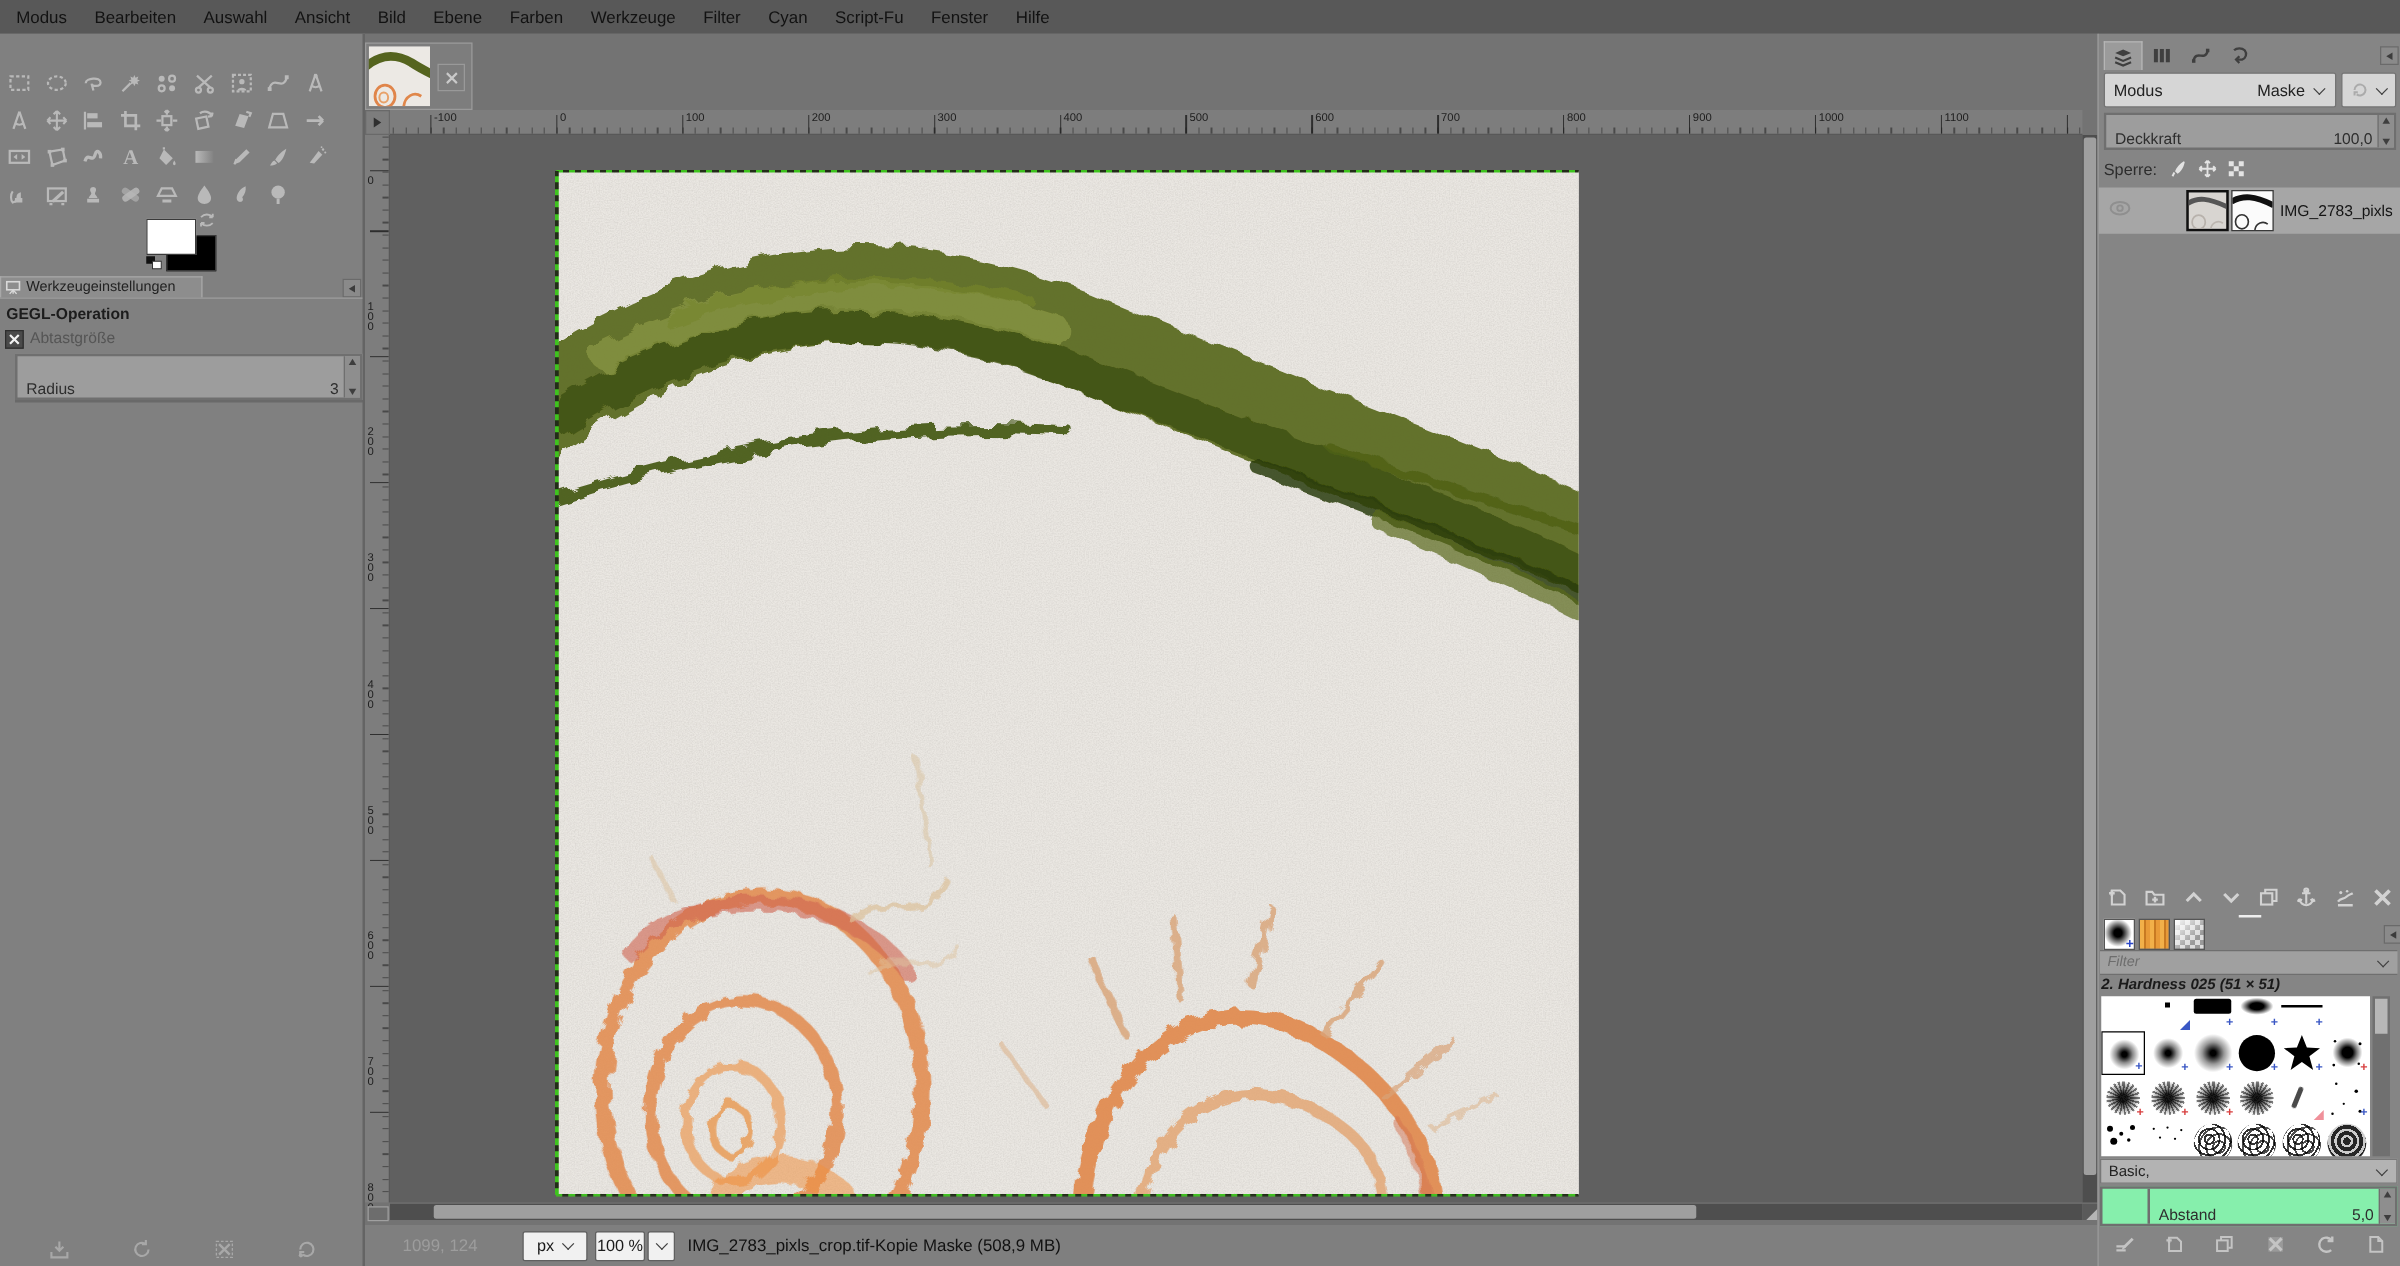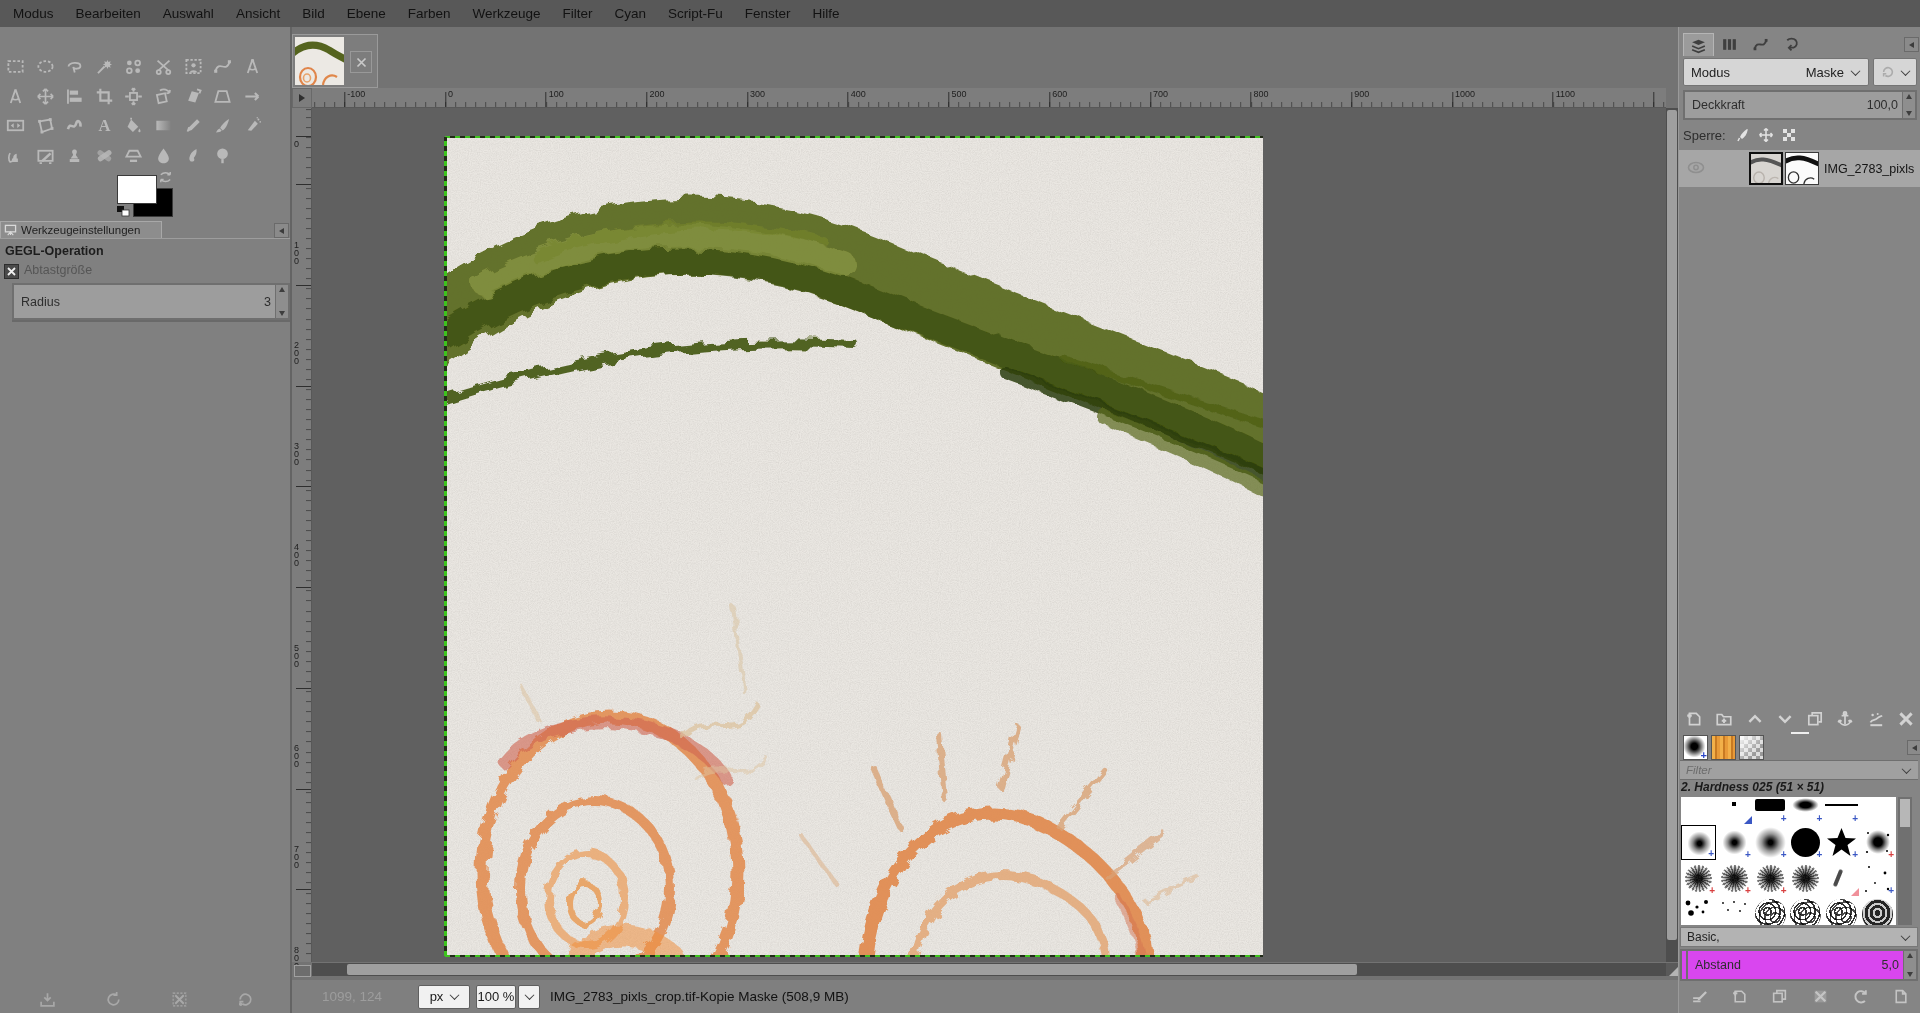--- a/index.html
+++ b/index.html
@@ -22,21 +22,21 @@
   
   #tooloptions-tab{left:0px;top:194px;width:162px;height:17px;background:#8d8d8d;border:1px solid #a8a8a8;border-bottom:none;display:flex;align-items:center;gap:4px;padding-left:3px;box-sizing:border-box;}
   #tooloptions-tab span{font-size:11.5px;color:#222;}
   .collapse-btn{width:13px;height:13px;background:#8a8a8a;border:1px solid #6a6a6a;display:flex;align-items:center;justify-content:center;}
   .larrow{width:0;height:0;border-top:3.5px solid transparent;border-bottom:3.5px solid transparent;border-right:5px solid #3c3c3c;}
   #tool-options-body{left:0;top:211px;width:290px;height:560px;border-top:1px solid #9d9d9d;}
   .gegl-header{position:absolute;left:5px;top:5px;font-size:12.5px;font-weight:bold;color:#1c1c1c;}
   .checkbox{position:absolute;left:4px;top:25px;width:13px;height:13px;background:#4a4a4a;border:1px solid #2d2d2d;}
   .checkbox svg{width:11px;height:11px;display:block;margin:1px;}
   .check-label{position:absolute;left:24px;top:24px;font-size:12.5px;color:#555555;}
-  .slider{position:absolute;background:#9d9d9d;border:2px solid #6f6f6f;box-sizing:border-box;display:flex;align-items:center;}
+  .slider{position:absolute;background:#9d9d9d;border:2px solid #6f6f6f;box-sizing:border-box;display:flex;align-items:flex-end;}
   #radius-slider{left:12px;top:44px;width:278px;height:37px;box-shadow:0 2px 0 rgba(0,0,0,.18);}
   .slider .s-label{font-size:12.5px;color:#2e2e2e;padding-left:7px;flex:1;}
   .slider .s-value{font-size:12.5px;color:#2e2e2e;padding-right:4px;}
   .spincol{width:13px;align-self:stretch;background:#8e8e8e;border-left:1px solid #6f6f6f;display:flex;flex-direction:column;align-items:center;justify-content:space-between;padding:2px 0;box-sizing:border-box;}
   .up-tri{width:0;height:0;border-left:3.5px solid transparent;border-right:3.5px solid transparent;border-bottom:5px solid #3e3e3e;}
   .down-tri{width:0;height:0;border-left:3.5px solid transparent;border-right:3.5px solid transparent;border-top:5px solid #3e3e3e;}
   #left-bottom-icons{left:0;top:958px;width:292px;height:28px;display:flex;align-items:center;justify-content:space-around;padding:0 14px;box-sizing:border-box;color:#a8a8a8;}
   #left-bottom-icons svg{width:17px;height:17px;}
   
   #canvas-col{left:292px;top:27px;width:1386px;height:953px;background:#737373;}
@@ -105,21 +105,21 @@
   #filter-input .ph{font-size:11.5px;font-style:italic;color:#6d6d6d;padding-left:6px;flex:1;}
   #brush-header{position:absolute;left:2px;top:753px;font-size:12px;font-style:italic;font-weight:600;color:#1a1a1a;}
   #brush-area{position:absolute;left:2px;top:770px;width:215px;height:128px;background:#ffffff;overflow:hidden;}
   #brush-scroll{position:absolute;left:219px;top:770px;width:14px;height:128px;background:#707070;}
   #brush-scroll .thumb{position:absolute;left:2px;top:2px;width:10px;height:28px;background:#b7b7b7;}
   .bcell{position:absolute;width:35px;height:35px;}
   .bmark{position:absolute;right:1px;bottom:0px;font-size:10px;font-weight:bold;line-height:10px;}
   .btri{position:absolute;width:0;height:0;border-left:8px solid transparent;}
   #tag-row{position:absolute;left:1px;top:900px;width:238px;height:20px;background:#b3b3b3;border:1px solid #787878;box-sizing:border-box;display:flex;align-items:center;}
   #tag-row .lab{flex:1;font-size:12px;color:#222;padding-left:6px;}
-  #spacing-slider{left:1px;top:922px;width:238px;height:32px;background:#d946ef;}
+  #spacing-slider{left:1px;top:922px;width:238px;height:32px;background:#86efac;padding-left:32px;}
   #brush-actions{position:absolute;left:2px;top:958px;width:238px;height:26px;display:flex;align-items:center;justify-content:space-between;padding:0 10px;box-sizing:border-box;color:#c4c4c4;}
   #brush-actions svg{width:17px;height:17px;}
 </style>
 </head>
 <body>
 
 <div id="app">
 
   <div id="menubar" class="abs">
       <div class="menu-item">Modus</div>

